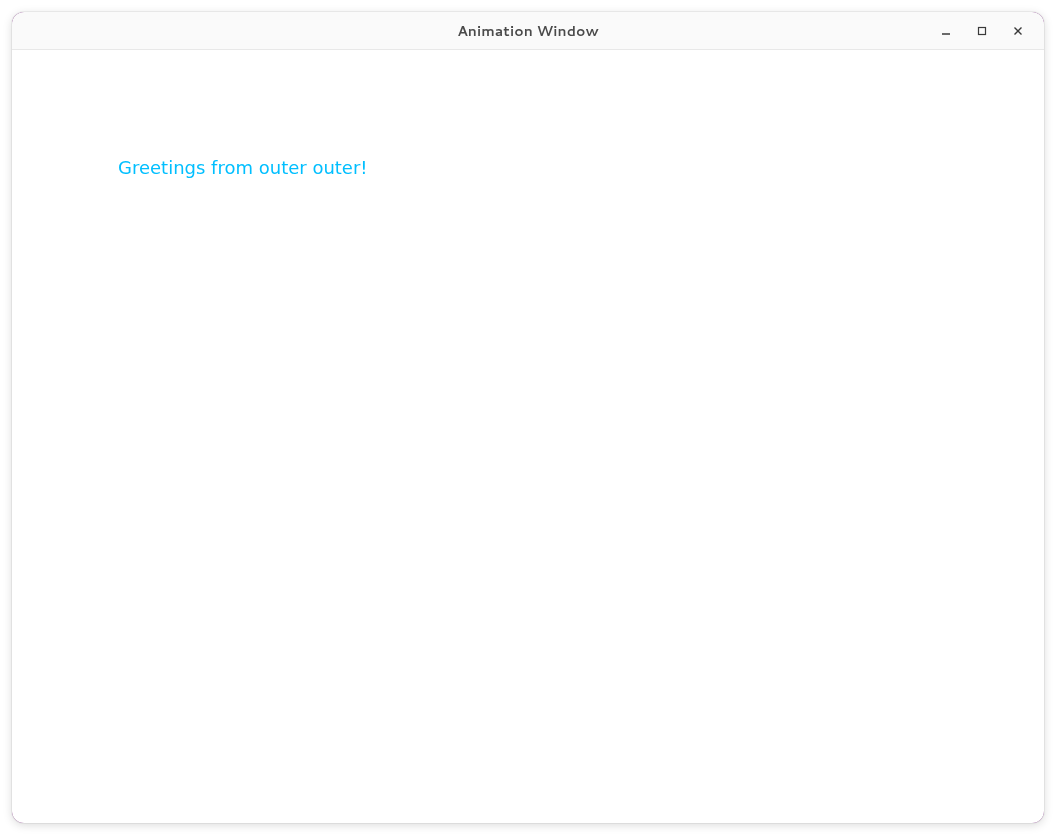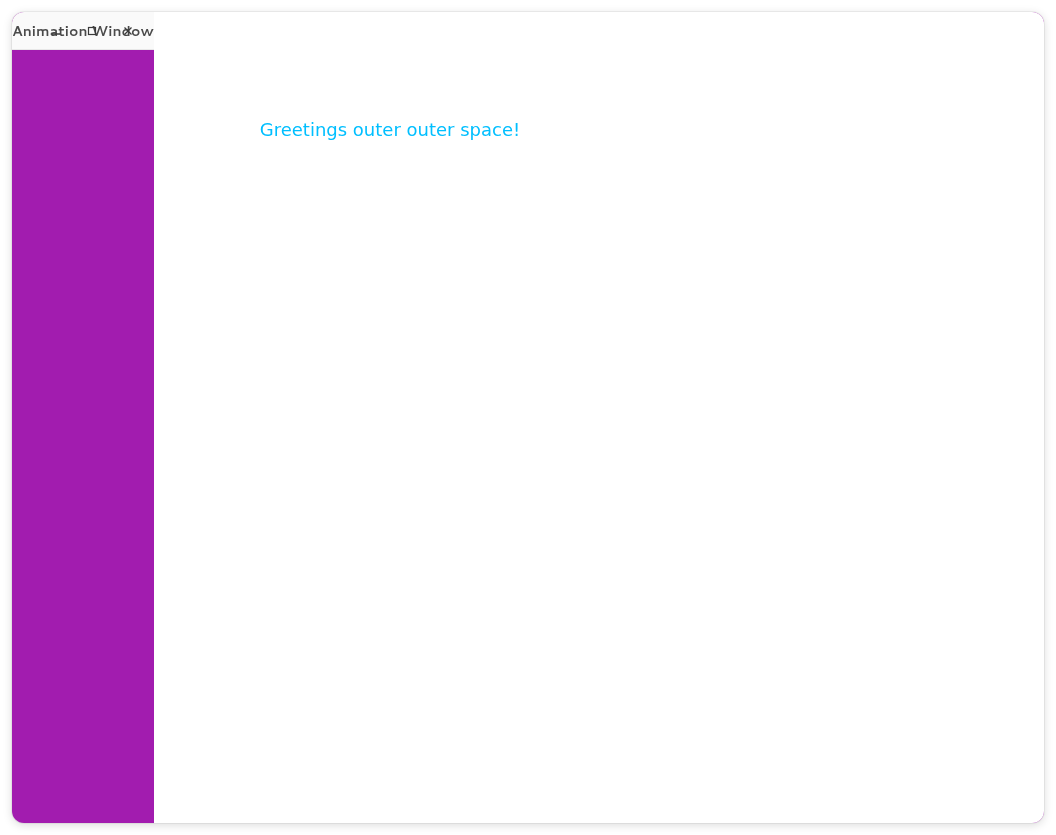--- a/index.html
+++ b/index.html
@@ -16,26 +16,26 @@
       position: relative;
       overflow: hidden;
     }
     
     .window-frame {
       position: absolute;
       top: 12px;
       left: 12px;
       right: 12px;
       bottom: 12px;
-      background: #a21caf;
+      background: #701a75;
       border-radius: 12px;
       box-shadow: 0 2px 10px rgba(0,0,0,0.15), 0 0 0 1px rgba(0,0,0,0.05);
       overflow: hidden;
       display: flex;
-      flex-direction: row;
+      flex-direction: column;
     }
     
     .titlebar {
       height: 38px;
       background: #fafafa;
       border-bottom: 1px solid #e8e8e8;
       display: flex;
       align-items: center;
       justify-content: center;
       position: relative;
@@ -114,15 +114,15 @@
         <span>
           <svg width="12" height="12" viewBox="0 0 12 12">
             <line x1="2.5" y1="2.5" x2="9.5" y2="9.5" stroke="#3a3a3a" stroke-width="1.3"></line>
             <line x1="9.5" y1="2.5" x2="2.5" y2="9.5" stroke="#3a3a3a" stroke-width="1.3"></line>
           </svg>
         </span>
       </div>
     </div>
   </div>
   <div class="content-area">
-    <div class="greeting-text">Greetings outer outer space!</div>
+    <div class="greeting-text">Greetings from outer outer!</div>
   </div>
 </div>
 
 </body></html>

